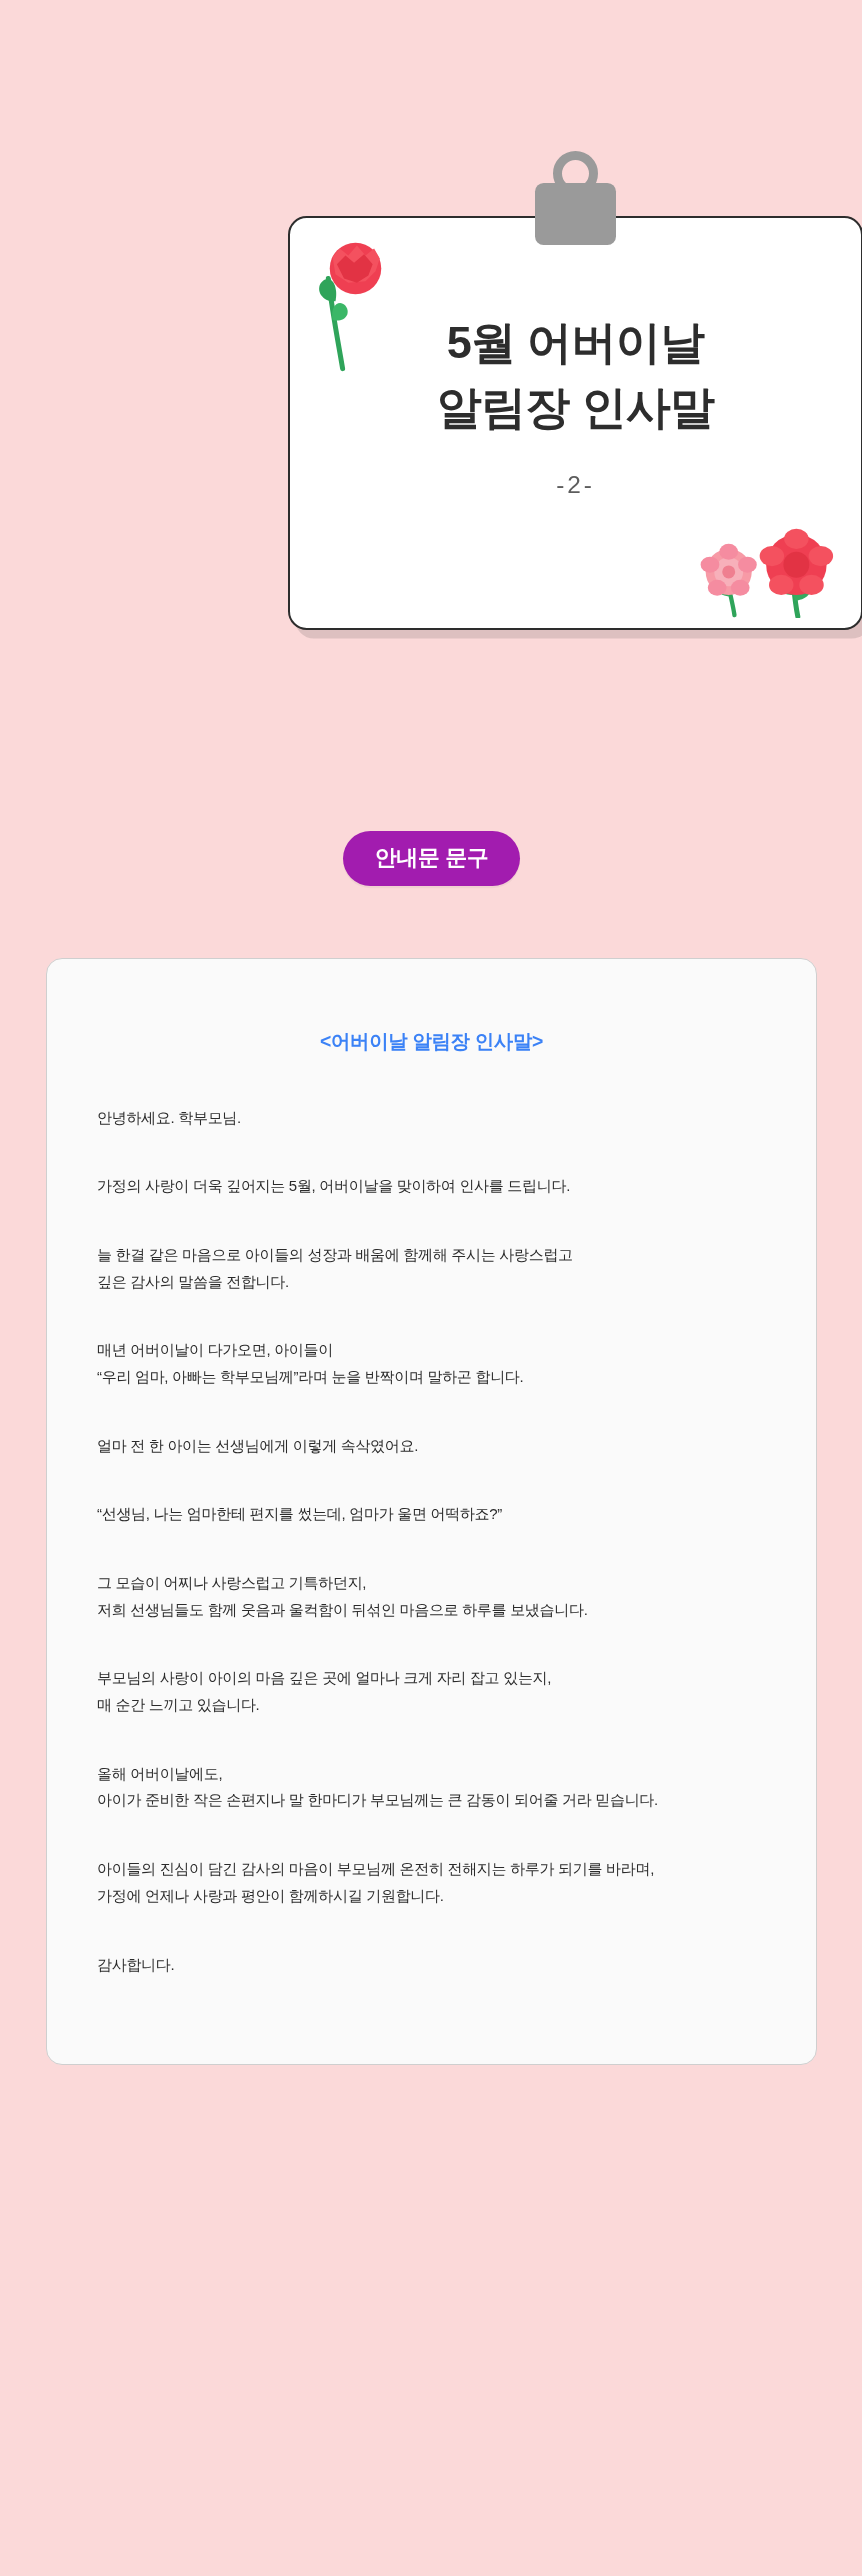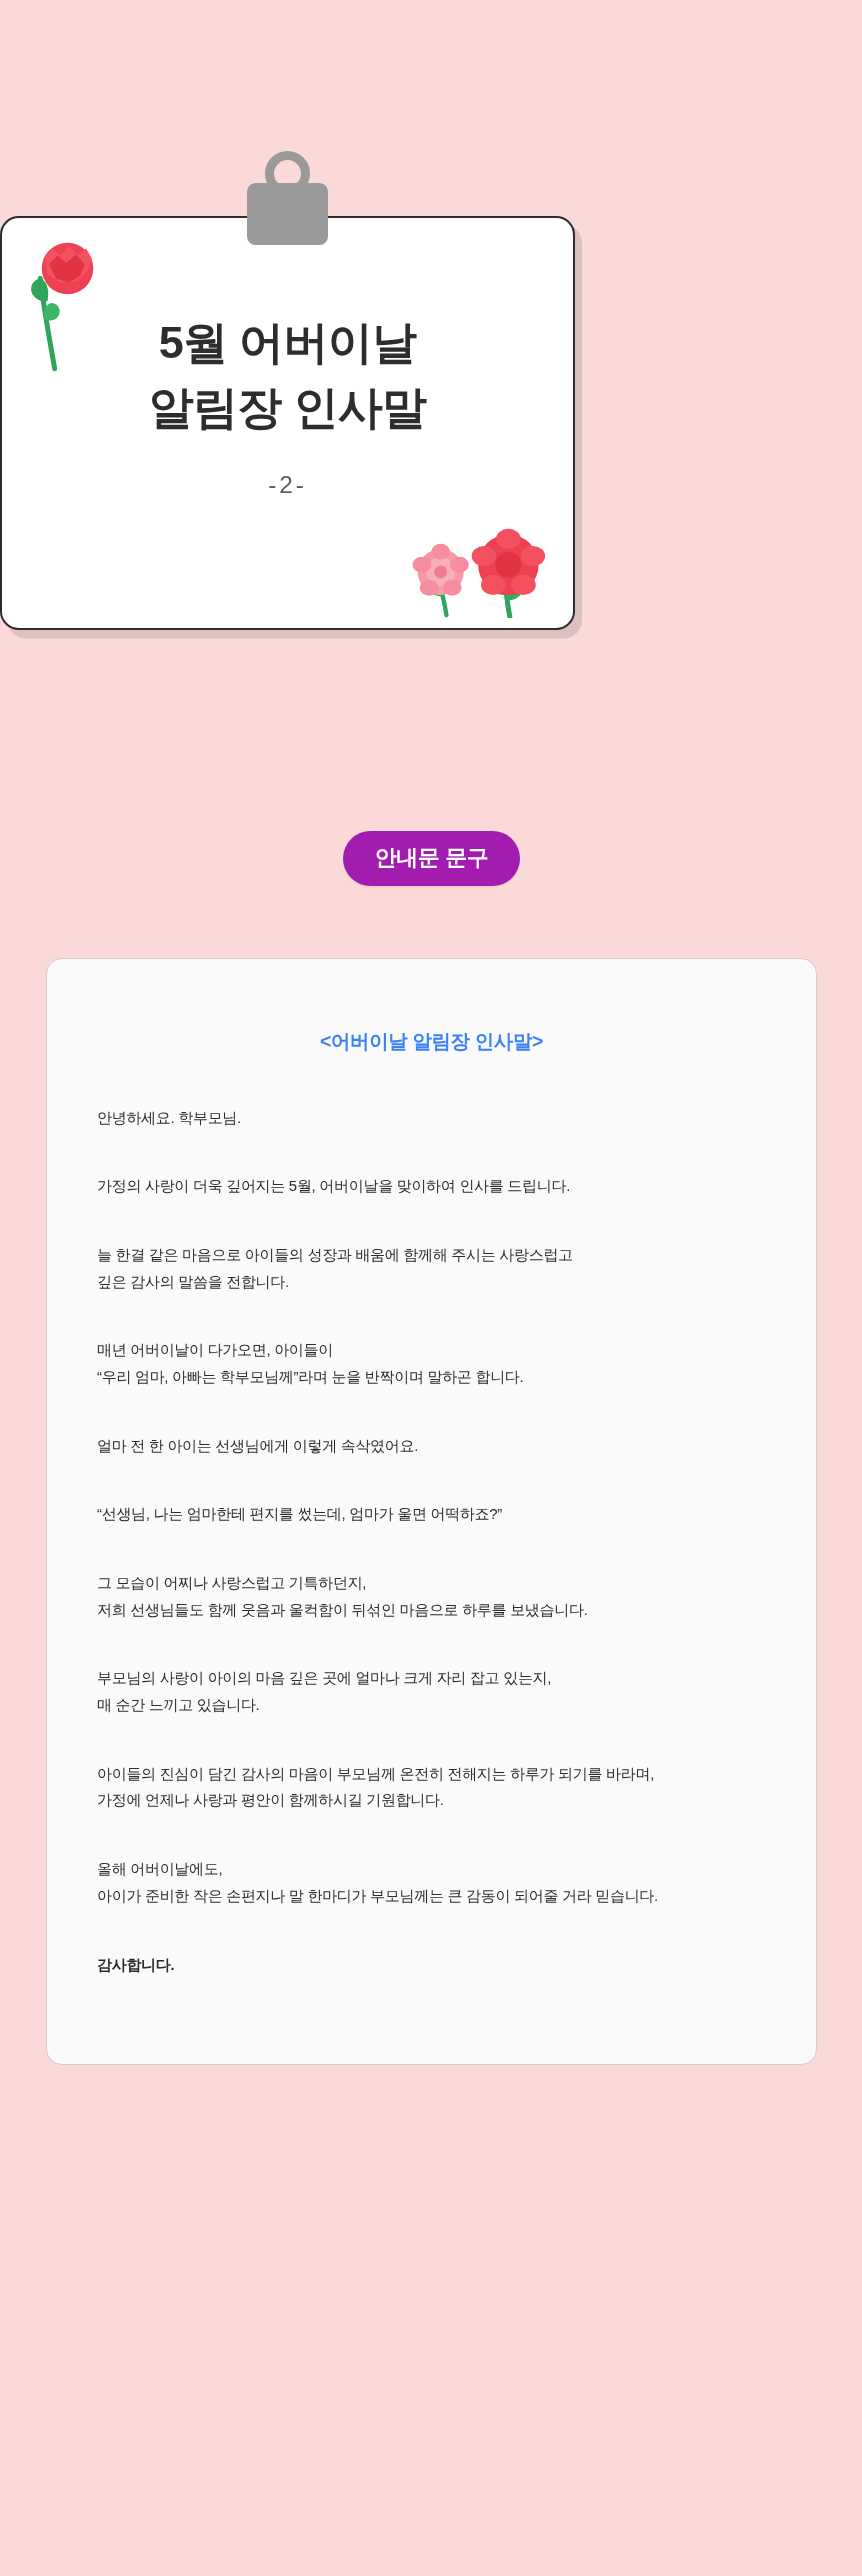--- a/index.html
+++ b/index.html
@@ -20,21 +20,21 @@
     box-sizing: border-box;
     overflow: hidden;
   }
 
   
   .hero {
     position: relative;
     width: 863px;
     padding-top: 216px;
     display: flex;
-    justify-content: flex-start;
+    justify-content: flex-end;
   }
   .clipboard-wrap {
     position: relative;
     width: 575px;
   }
   .clip {
     position: absolute;
     left: 50%;
     top: -65px;
     transform: translateX(-50%);
@@ -141,21 +141,21 @@
   }
   .para {
     text-align: left;
     font-size: 15px;
     line-height: 1.78;
     color: #2b2b2b;
     letter-spacing: -0.3px;
     margin: 0 0 42px 0;
     white-space: pre-line;
   }
-  .para:last-child { margin-bottom: 0; font-weight: bold; }
+  .para:last-child { margin-bottom: 0; }
 </style>
 </head>
 <body>
 
 <div class="page">
 
   <div class="hero">
     <div class="clipboard-wrap">
 
       <div class="clip">
@@ -229,22 +229,22 @@
       <p class="para">늘 한결 같은 마음으로 아이들의 성장과 배움에 함께해 주시는 사랑스럽고
 깊은 감사의 말씀을 전합니다.</p>
       <p class="para">매년 어버이날이 다가오면, 아이들이
 “우리 엄마, 아빠는 학부모님께”라며 눈을 반짝이며 말하곤 합니다.</p>
       <p class="para">얼마 전 한 아이는 선생님에게 이렇게 속삭였어요.</p>
       <p class="para">“선생님, 나는 엄마한테 편지를 썼는데, 엄마가 울면 어떡하죠?”</p>
       <p class="para">그 모습이 어찌나 사랑스럽고 기특하던지,
 저희 선생님들도 함께 웃음과 울컥함이 뒤섞인 마음으로 하루를 보냈습니다.</p>
       <p class="para">부모님의 사랑이 아이의 마음 깊은 곳에 얼마나 크게 자리 잡고 있는지,
 매 순간 느끼고 있습니다.</p>
+      <p class="para">올해 어버이날에도,
+아이가 준비한 작은 손편지나 말 한마디가 부모님께는 큰 감동이 되어줄 거라 믿습니다.</p>
       <p class="para">아이들의 진심이 담긴 감사의 마음이 부모님께 온전히 전해지는 하루가 되기를 바라며,
 가정에 언제나 사랑과 평안이 함께하시길 기원합니다.</p>
-      <p class="para">올해 어버이날에도,
-아이가 준비한 작은 손편지나 말 한마디가 부모님께는 큰 감동이 되어줄 거라 믿습니다.</p>
       <p class="para">감사합니다.</p>
     </div>
   </div>
 
 </div>
 
 
 </body></html>

